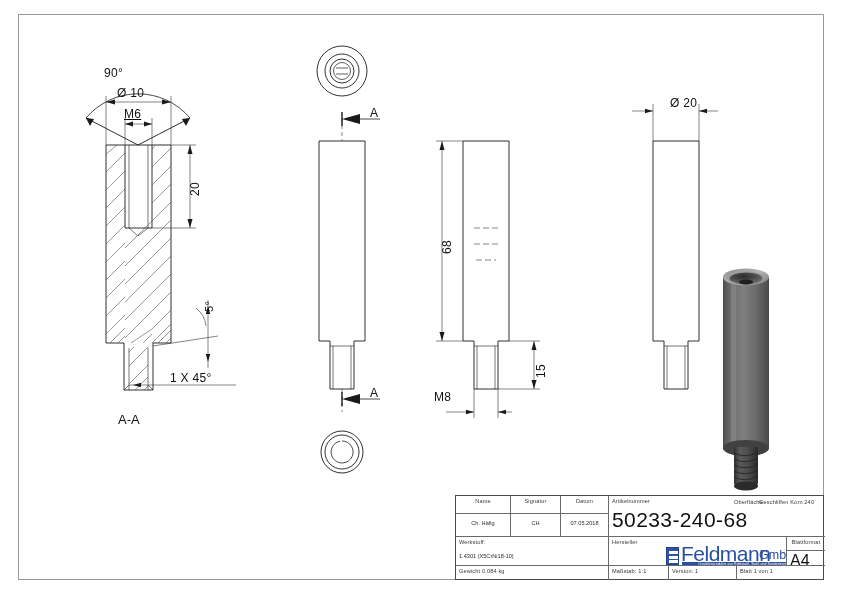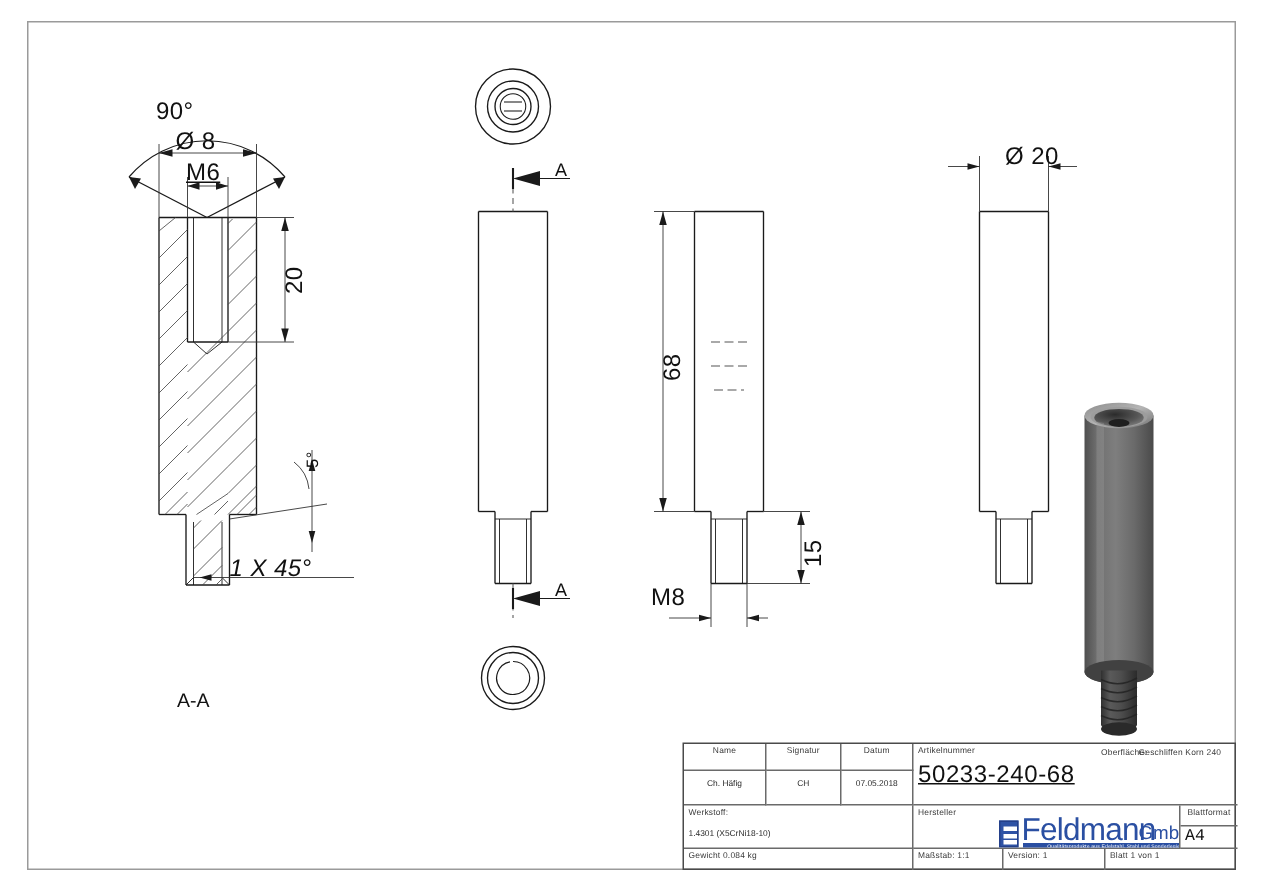--- a/index.html
+++ b/index.html
@@ -17,21 +17,21 @@
   }
   #frame {
     position: absolute;
     left: 18px; top: 14px;
     width: 806px; height: 566px;
     border: 1px solid #9a9a9a;
   }
   .dim-txt {
     position: absolute;
     font-family: "Liberation Sans", sans-serif;
-    font-size: 16px;
+    font-size: 12px;
     color: #111;
     white-space: nowrap;
     letter-spacing: .3px;
   }
   .dim-txt.rot {
     transform-origin: 0 0;
     transform: rotate(-90deg);
   }
   .lbl {
     position: absolute;
@@ -72,33 +72,31 @@
     letter-spacing: .15px;
   }
   .tb-val {
     font-size: 5.6px;
     color: #2b2b2b;
     display: block;
     line-height: 1.25;
   }
   .tb-ctr { text-align: center; }
   #artnum {
-    font-size: 16px;
+    font-size: 21px;
     color: #111;
     letter-spacing: .4px;
     line-height: 1;
     font-weight: 400;
-    text-decoration: underline;
   }
   #blattformat-val {
-    font-size: 11px;
+    font-size: 16px;
     color: #111;
     text-align: center;
     line-height: 1;
-    font-family: Liberation Mono, monospace;
   }
   
   #logo-wrap {
     position: absolute;
     left: 57px; top: 8px;
     width: 165px; height: 24px;
   }
   #logo-mark {
     position: absolute; left: 0; top: 2px;
     width: 13px; height: 18px;
@@ -261,26 +259,26 @@
     <polygon points="208,306 205.8,314 210.2,314" fill="#1a1a1a"></polygon>
     <polygon points="208,362 205.8,354 210.2,354" fill="#1a1a1a"></polygon>
 
     <g stroke="#333" stroke-width="0.6" fill="none">
       <line x1="129" y1="385" x2="236" y2="385"></line>
     </g>
     <polygon points="133,385 141,382.8 141,387.2" fill="#1a1a1a"></polygon>
   </svg>
 
   <div class="dim-txt" style="left:104px; top:66px;">90°</div>
-  <div class="dim-txt" style="left:117px; top:86px;">Ø 8</div>
+  <div class="dim-txt" style="left:117px; top:86px;">Ø 10</div>
   <div class="dim-txt" style="left:124px; top:107px;text-decoration:underline;">M6</div>
   <div class="dim-txt rot" style="left:188px; top:196px;">20</div>
   <div class="dim-txt rot" style="left:203px; top:312px; font-size:11px;">5°</div>
-  <div class="dim-txt" style="left:153px; top:371px;font-style:italic;">1 X 45°</div>
-  <div class="lbl" style="left:118px; top:412px; font-size:13px;margin-top:47px;">A-A</div>
+  <div class="dim-txt" style="left:170px; top:371px;">1 X 45°</div>
+  <div class="lbl" style="left:118px; top:412px; font-size:13px;">A-A</div>
 
   <svg style="left:300px; top:0px; width:160px; height:500px;">
     <g stroke="#1a1a1a" stroke-width="0.9" fill="none">
 
       <circle cx="42" cy="71" r="25"></circle>
       <circle cx="42" cy="71" r="17"></circle>
       <circle cx="42" cy="71" r="12"></circle>
       <circle cx="42" cy="71" r="8.5" stroke-width="0.7"></circle>
       <line x1="36" y1="68" x2="48" y2="68" stroke-width="0.7"></line>
       <line x1="36" y1="74" x2="48" y2="74" stroke-width="0.7"></line>

